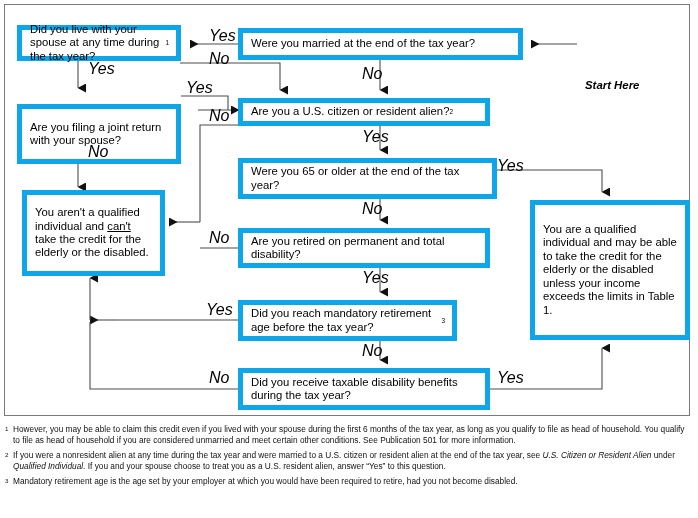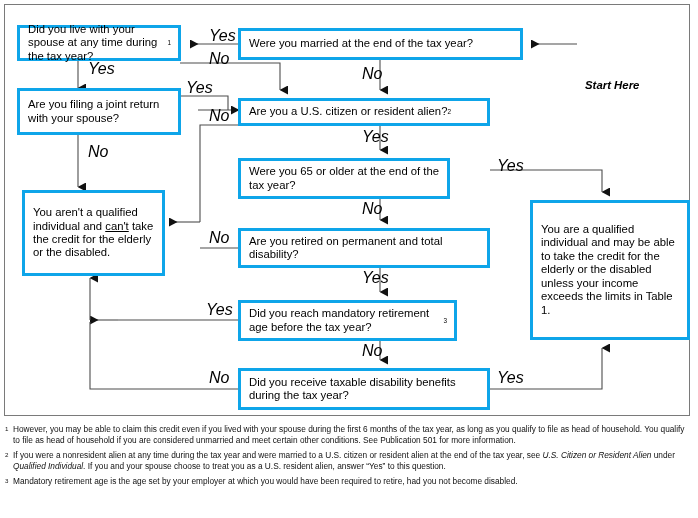--- a/index.html
+++ b/index.html
@@ -29,21 +29,21 @@
   }
   .flow-svg {
     position: absolute;
     left: 0;
     top: 0;
     width: 698px;
     height: 420px;
   }
   .node {
     position: absolute;
-    border: 3px solid #0ea5e9;
+    border: 5px solid #0ea5e9;
     background: #ffffff;
     box-sizing: border-box;
     font-size: 11.3px;
     line-height: 13.4px;
     padding: 4px 7px 4px 8px;
     color: #000;
   }
   .node.center {
     display: flex;
     align-items: center;
@@ -165,30 +165,30 @@
     <span>Did you live with your spouse at any time during the tax year?</span>
       <sup class="ref">1</sup>
   </div>
 
   <div class="node center" style="left:238px; top:28px; width:285px; height:32px;">
     <span>Were you married at the end of the tax year?</span>
   </div>
 
   <div id="start-here" style="left:585px; top:37px;margin-top:42px;">Start Here</div>
 
-  <div class="node center" style="left:17px; top:88px; width:164px; height:47px;">
+  <div class="node center" style="left:17px; top:104px; width:164px; height:60px;">
     <span>Are you filing a joint return with your spouse?</span>
   </div>
 
   <div class="node center" style="left:238px; top:98px; width:252px; height:28px;">
     <span>Are you a U.S. citizen or resident alien?</span>
       <sup class="ref">2</sup>
   </div>
 
-  <div class="node center" style="left:238px; top:158px; width:212px; height:41px;">
+  <div class="node center" style="left:238px; top:158px; width:259px; height:41px;">
     <span>Were you 65 or older at the end of the tax year?</span>
   </div>
 
   <div class="node center" style="left:22px; top:190px; width:143px; height:86px;">
     <span><span>You aren't a qualified individual and </span><u>can't</u><span> take the credit for the elderly or the disabled.</span></span>
   </div>
 
   <div class="node center" style="left:530px; top:200px; width:160px; height:140px;">
     <span>You are a qualified individual and may be able to take the credit for the elderly or the disabled unless your income exceeds the limits in Table 1.</span>
   </div>

